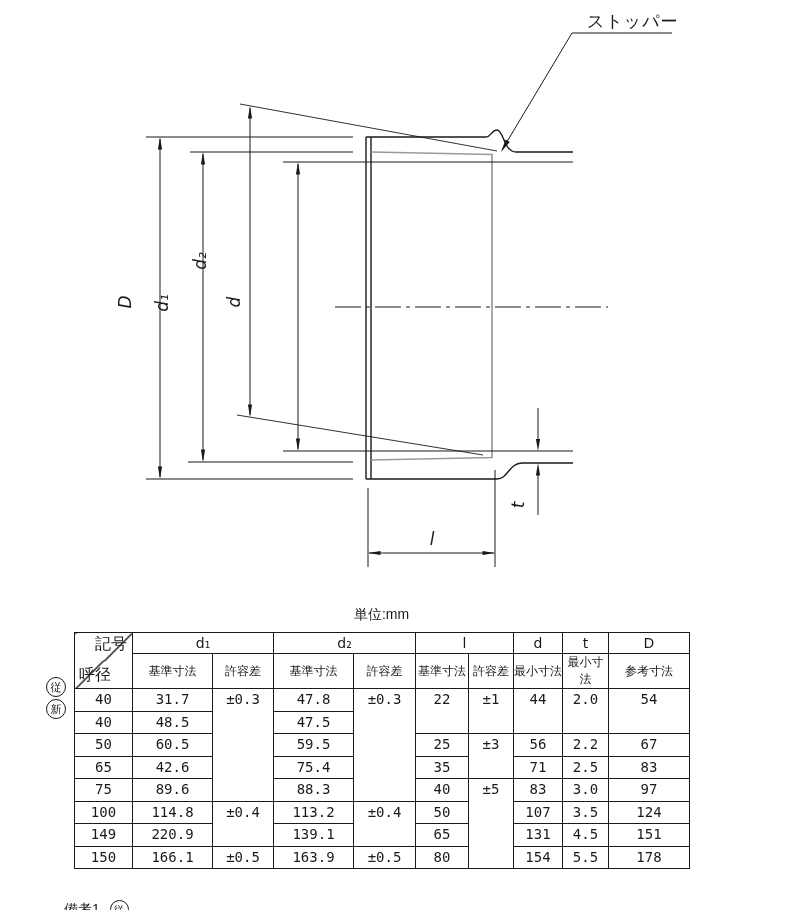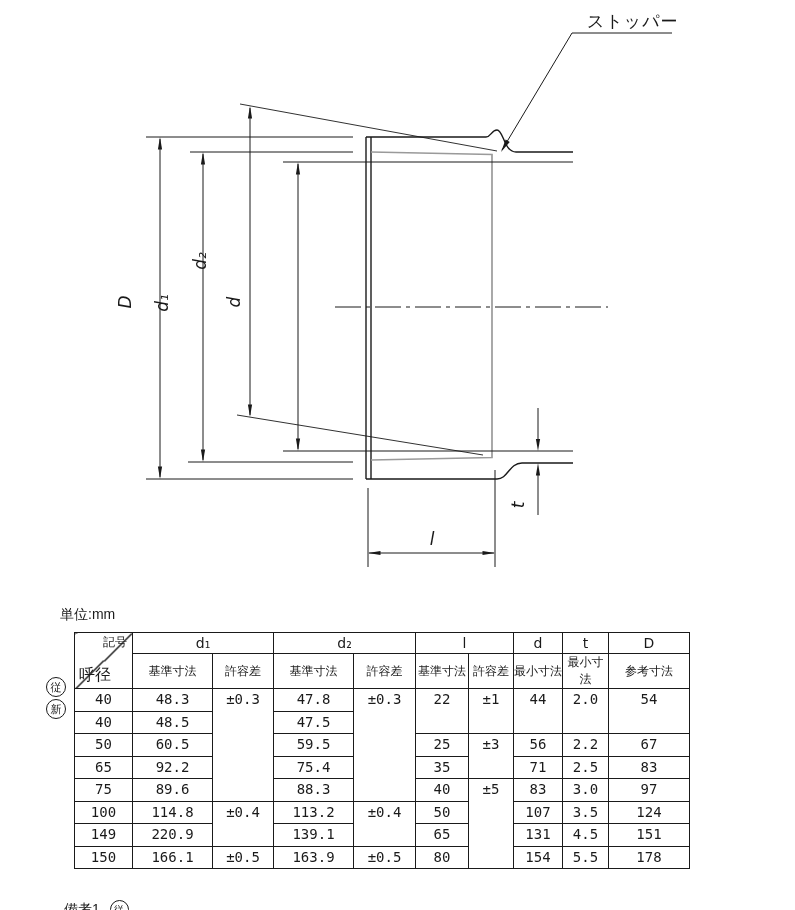--- a/index.html
+++ b/index.html
@@ -5,21 +5,21 @@
   html,body{margin:0;padding:0;background:#fff;}
   .page{
     position:relative;width:795px;height:910px;background:#ffffff;overflow:hidden;
     font-family:"Liberation Sans","DejaVu Sans",sans-serif;color:#1a1a1a;
   }
   svg text{fill:#1a1a1a;}
   .dim-label{font-family:"DejaVu Sans",sans-serif;font-style:italic;font-size:17px;}
   .stopper-label{font-size:17px;letter-spacing:1px;}
 
   .unit-label{
-    position:absolute;top:606px;left:60px;width:615px;text-align:left;
+    position:absolute;top:606px;left:74px;width:615px;text-align:center;
     font-size:14px;
   }
   table.spec{
     position:absolute;left:74px;top:632px;border-collapse:collapse;table-layout:fixed;
     border:1px solid #1a1a1a;
   }
   table.spec td,table.spec th{
     border:1px solid #1a1a1a;padding:0;margin:0;text-align:center;
     font-weight:normal;overflow:hidden;
   }
@@ -28,21 +28,21 @@
   td.val{
     height:21.5px;font-size:14px;vertical-align:top;line-height:21.5px;
     font-family:"DejaVu Sans Mono",monospace;
   }
   th.corner{
     position:relative;
     background-image:linear-gradient(to bottom right,
       transparent calc(50% - 0.7px),#1a1a1a calc(50% - 0.7px),
       #1a1a1a calc(50% + 0.7px),transparent calc(50% + 0.7px));
   }
-  .corner-top{position:absolute;top:1px;right:5px;font-size:12px;}
+  .corner-top{position:absolute;top:1px;right:5px;font-size:16px;}
   .corner-bottom{position:absolute;bottom:2px;left:4px;font-size:16px;}
 
   .row-mark{
     position:absolute;left:46px;width:18px;height:18px;border:1px solid #1a1a1a;
     border-radius:50%;font-size:11px;line-height:18px;text-align:center;
   }
   .mark-old{top:677px;}
   .mark-new{top:699px;}
 
   .notes{position:absolute;left:64px;top:851px;font-size:14px;line-height:21px;margin-top:48px;}
@@ -179,21 +179,21 @@
       <th>基準寸法</th>
       <th>許容差</th>
       <th>基準寸法</th>
       <th>許容差</th>
       <th>最小寸法</th>
       <th>最小寸法</th>
       <th>参考寸法</th>
     </tr>
     <tr>
       <td class="val">40</td>
-      <td class="val">48.3</td>
+      <td class="val">31.7</td>
       <td class="val" rowspan="5">±0.3</td>
       <td class="val">47.8</td>
       <td class="val" rowspan="5">±0.3</td>
       <td class="val" rowspan="2">22</td>
       <td class="val" rowspan="2">±1</td>
       <td class="val" rowspan="2">44</td>
       <td class="val" rowspan="2">2.0</td>
       <td class="val" rowspan="2">54</td>
     </tr>
     <tr>
@@ -206,21 +206,21 @@
       <td class="val">60.5</td>
       <td class="val">59.5</td>
       <td class="val">25</td>
       <td class="val" rowspan="2">±3</td>
       <td class="val">56</td>
       <td class="val">2.2</td>
       <td class="val">67</td>
     </tr>
     <tr>
       <td class="val">65</td>
-      <td class="val">92.2</td>
+      <td class="val">42.6</td>
       <td class="val">75.4</td>
       <td class="val">35</td>
       <td class="val">71</td>
       <td class="val">2.5</td>
       <td class="val">83</td>
     </tr>
     <tr>
       <td class="val">75</td>
       <td class="val">89.6</td>
       <td class="val">88.3</td>

